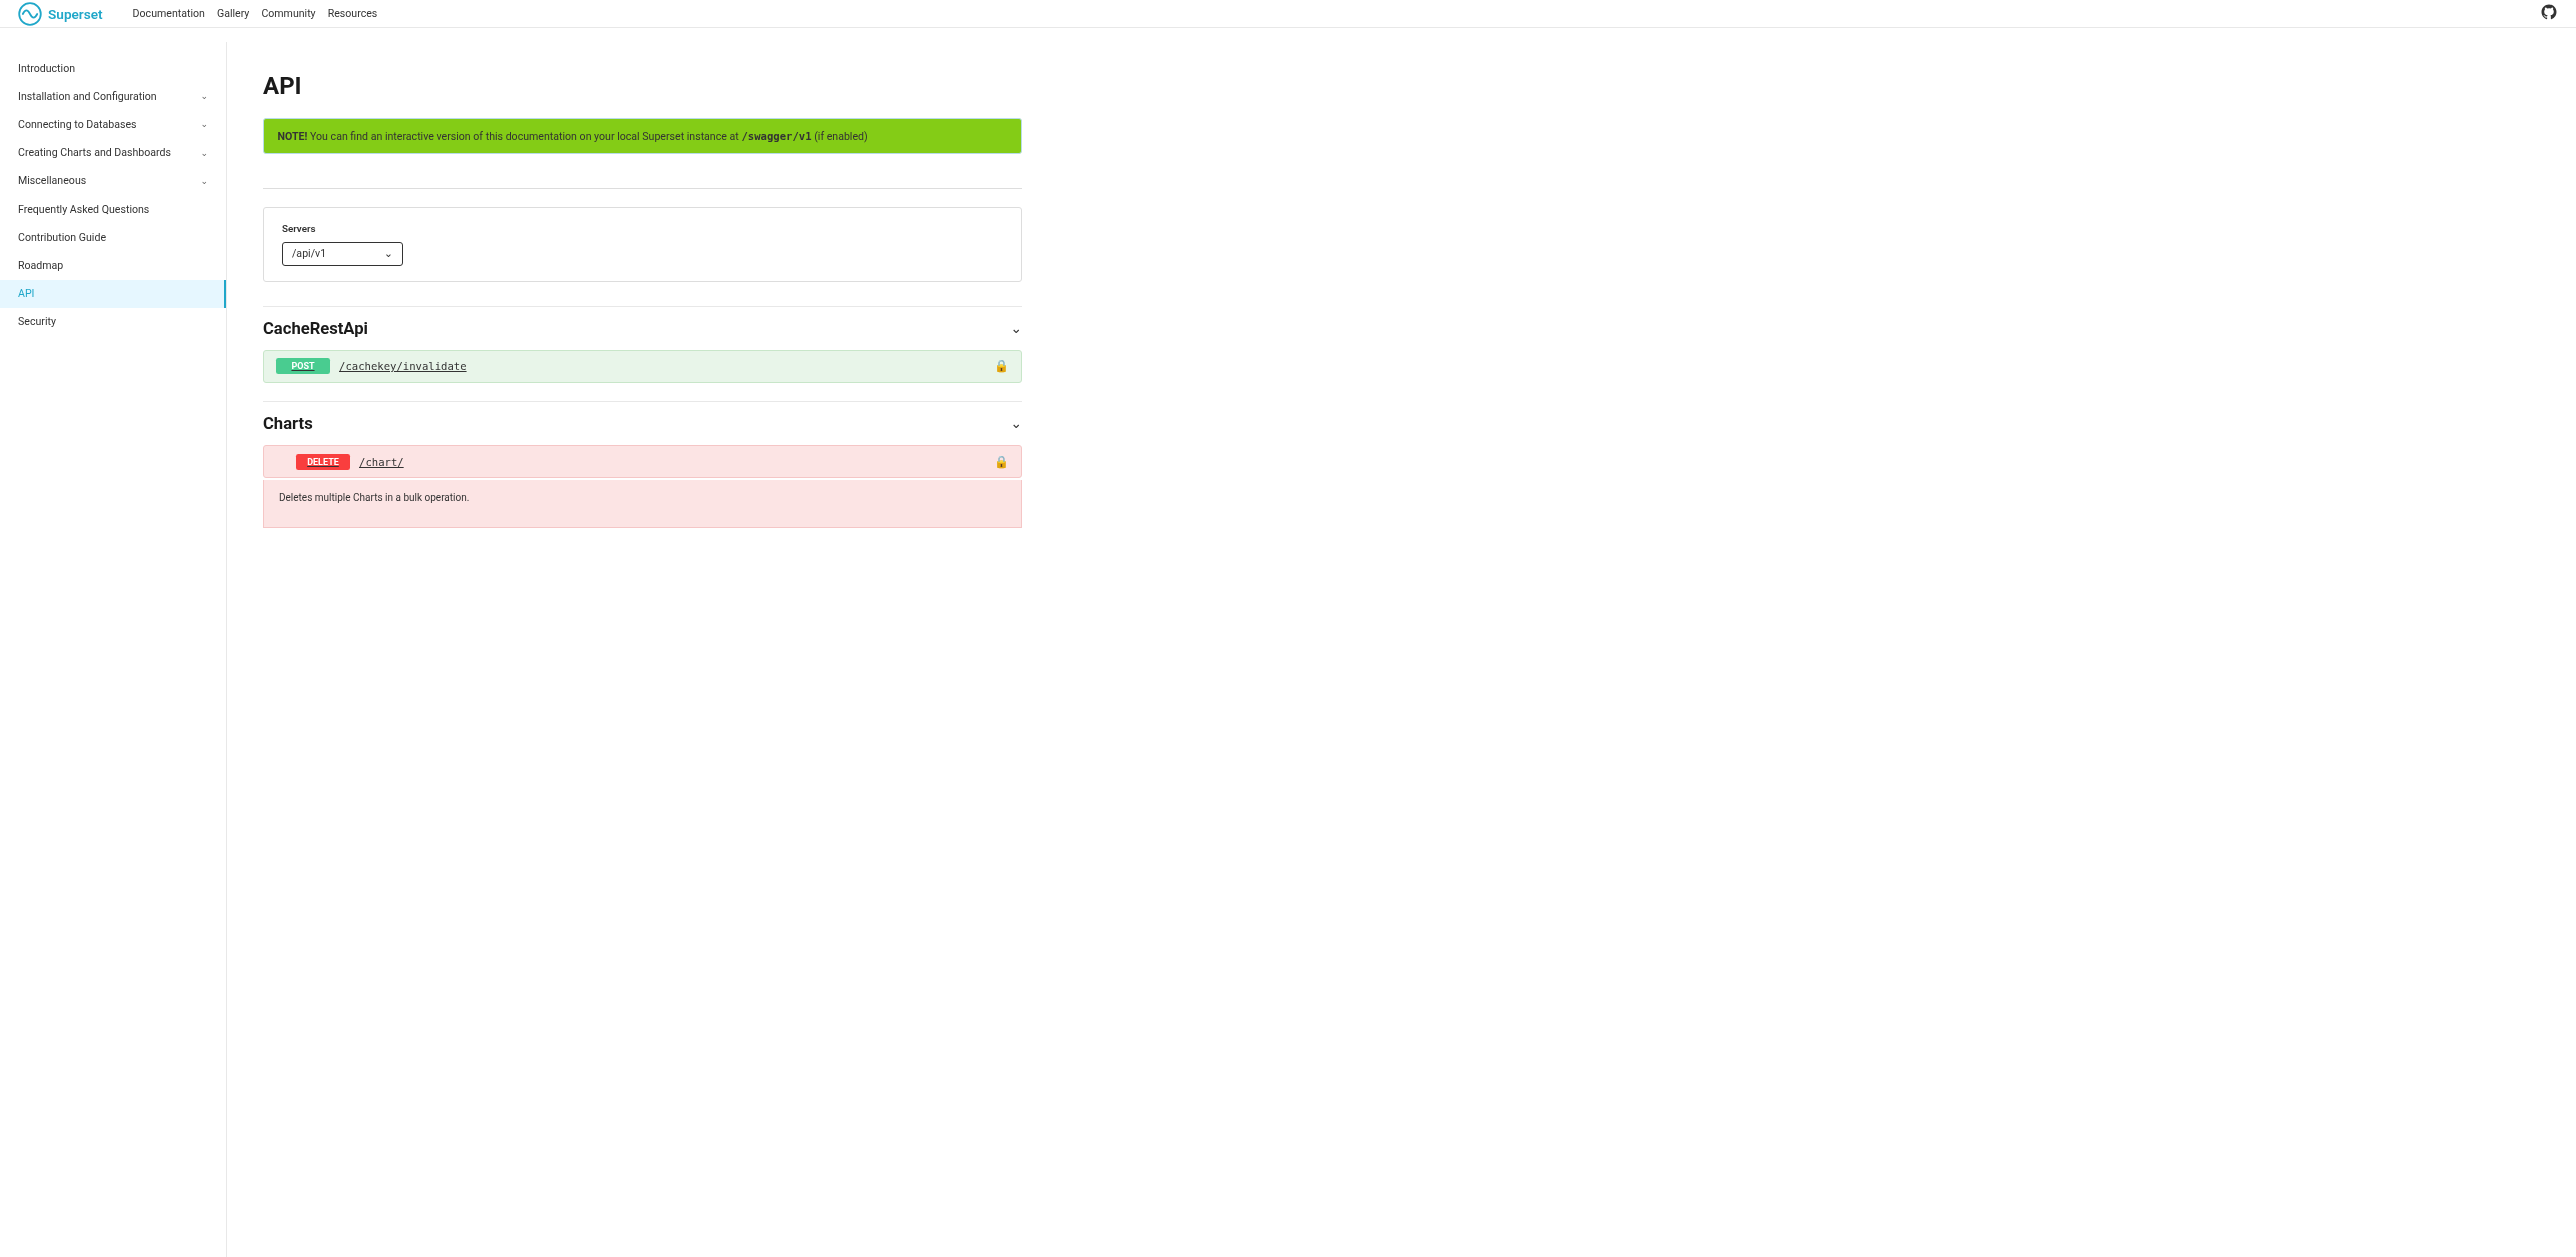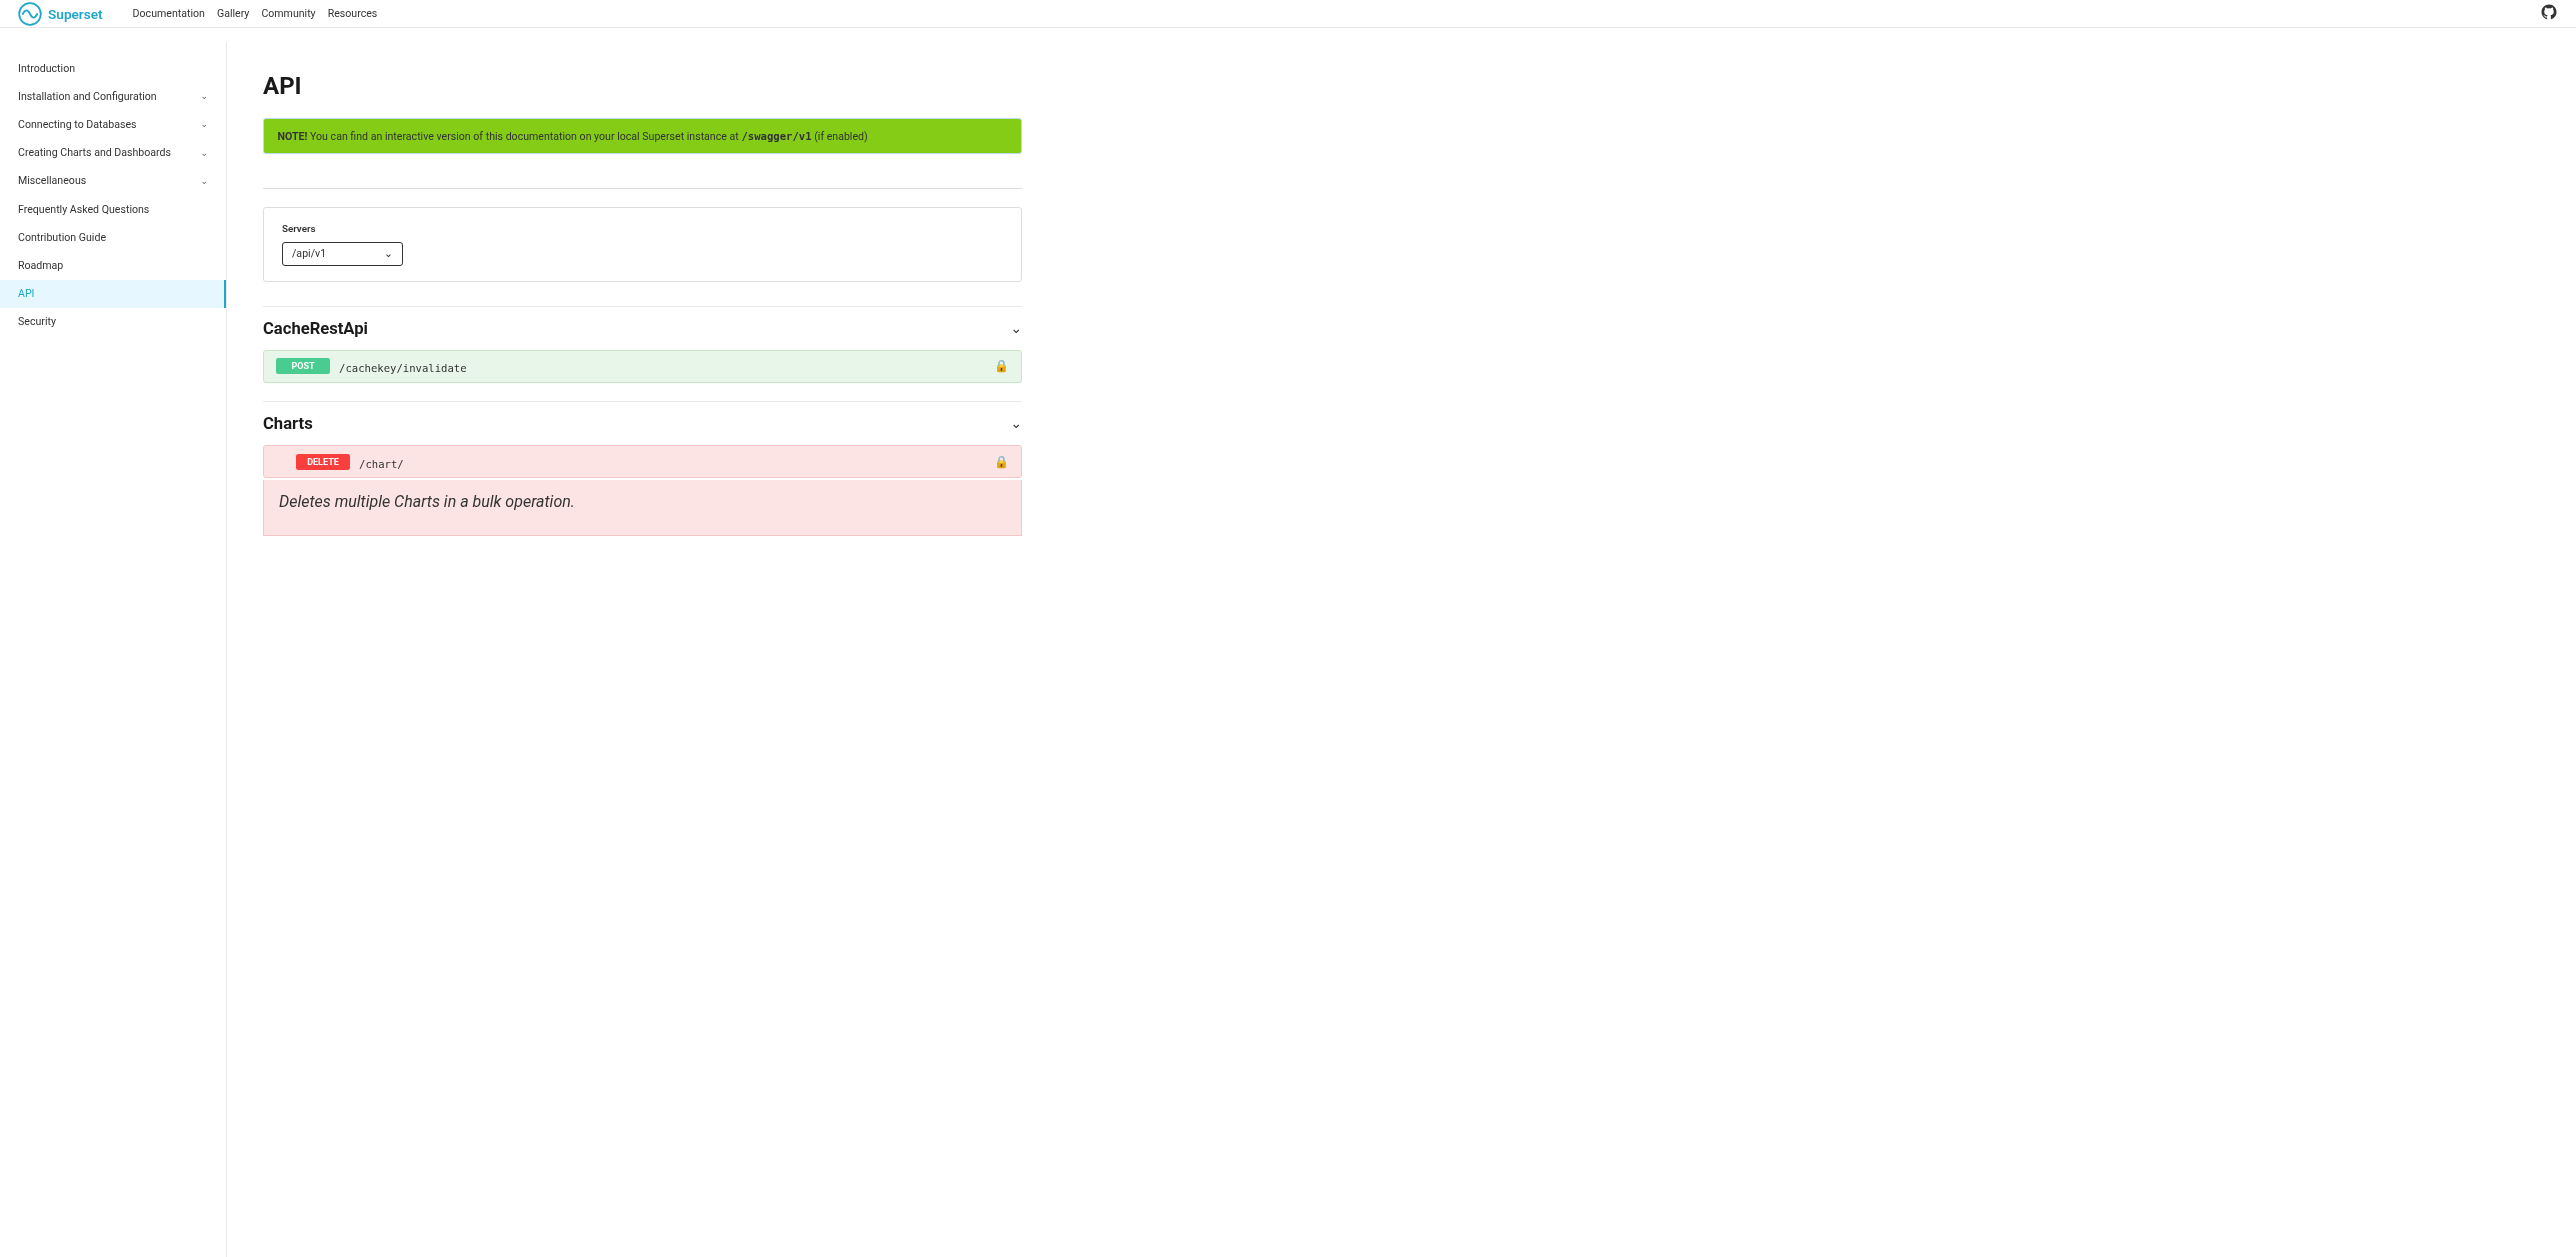--- a/index.html
+++ b/index.html
@@ -227,38 +227,38 @@
     }
 
     
     .endpoint-expanded {
       background: #fce4e4;
       border: 0.8px solid #f5c6c6;
       border-top: none;
       padding: 12px 15px;
     }
     .endpoint-description {
-      font-size: 16px;
+      font-size: 10px;
       color: #333;
       margin-bottom: 12px;
-      font-style: italic;
     }
     .parameters-header {
       font-size: 10.6px;
       font-weight: 700;
       color: #333;
       padding-bottom: 6px;
       border-bottom: 1.5px solid #f93e3e;
       display: inline-block;
     }
 
     .endpoint-left {
       display: flex;
-      align-items: flex-end;
+      align-items: center;
       flex: 1;
+      text-decoration: underline;
     }
   </style>
 </head>
 <body>
 
 <header class="header">
   <a class="header-logo" href="#">
     <svg class="logo-icon" viewBox="0 0 40 40" fill="none" xmlns="http://www.w3.org/2000/svg">
       <ellipse cx="20" cy="20" rx="18" ry="18" stroke="#20a7c9" stroke-width="3" fill="none"></ellipse>
       <path d="M8 20 Q14 8 20 20 Q26 32 32 20" stroke="#20a7c9" stroke-width="3" fill="none" stroke-linecap="round"></path>

